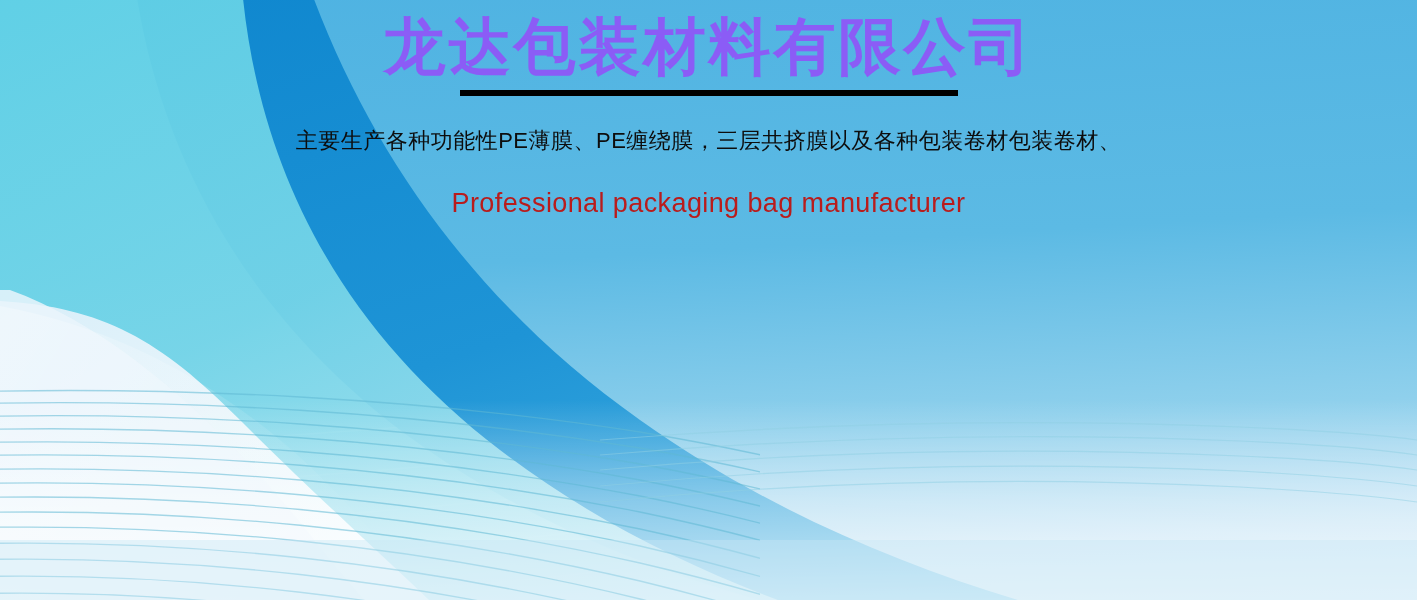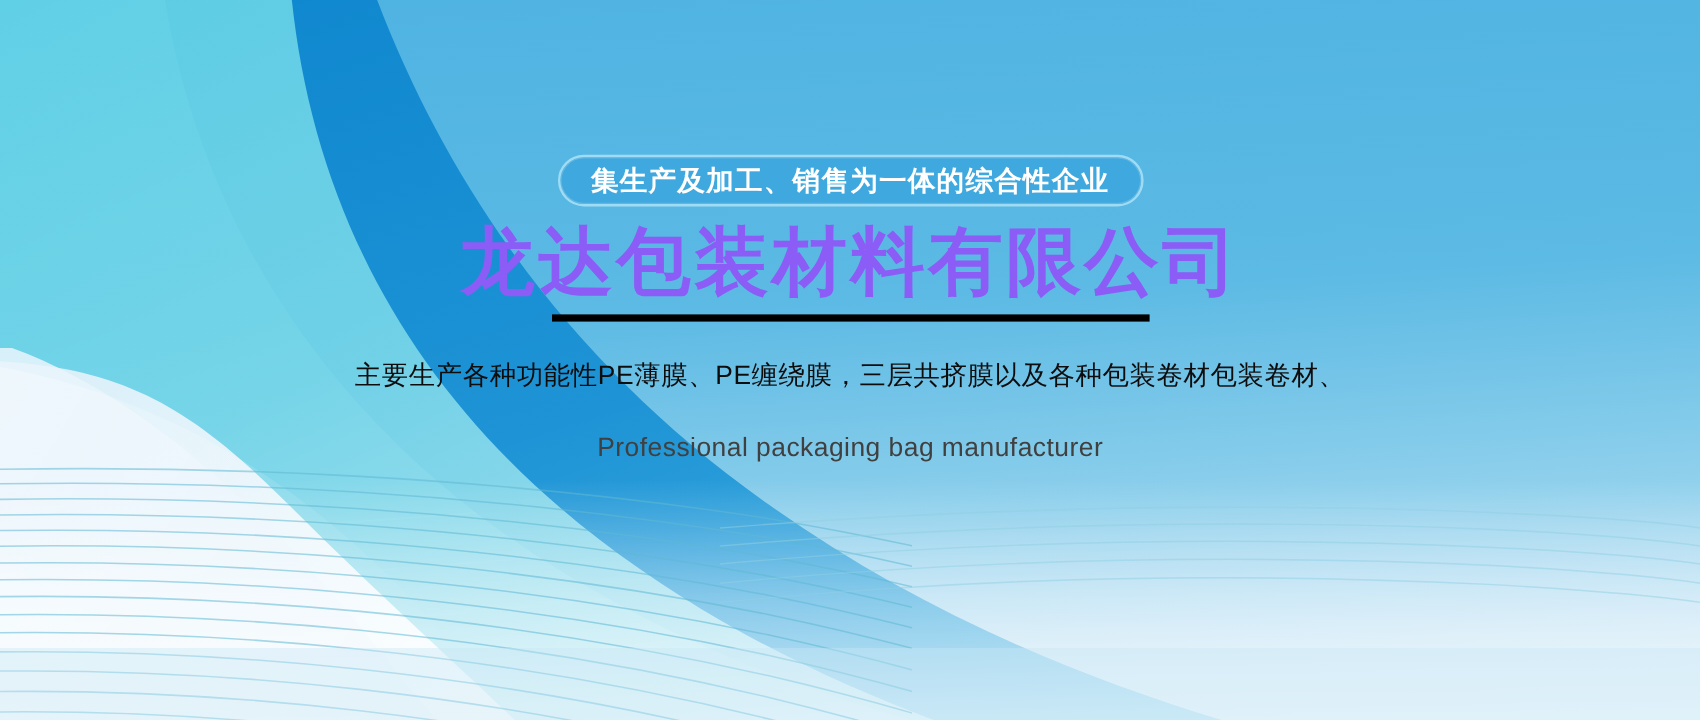--- a/index.html
+++ b/index.html
@@ -90,22 +90,22 @@
     color: #0D0D0D;
     font-size: 22px;
     font-weight: 500;
     line-height: 1.55;
     letter-spacing: 0.5px;
     white-space: nowrap;
   }
 
   #english-tagline {
     margin-top: 30px;
-    color: #404040;
-    font-size: 22px;
+    color: #b91c1c;
+    font-size: 27px;
     font-weight: 500;
     letter-spacing: 0.4px;
     white-space: nowrap;
   }
 </style>
 </head>
 <body>
 
 <div id="banner">
 
@@ -224,23 +224,20 @@
         <path d="M600,440 C800,424 1020,418 1240,427 C1330,431 1390,436 1417,440"></path>
       </g>
 
       <rect x="0" y="540" width="1417" height="60" fill="#C9E6F6" opacity="0.42"></rect>
 
     </g>
   </svg>
 
   <div id="content">
 
-    <div id="tagline-pill">
-      <span id="tagline-pill-text">集生产及加工、销售为一体的综合性企业</span>
-    </div>
 
     <h1 id="company-title">龙达包装材料有限公司</h1>
 
     <div id="title-rule"></div>
 
     <div id="desc-block">
       <div class="desc-line">主要生产各种功能性PE薄膜、PE缠绕膜，三层共挤膜以及各种包装卷材包装卷材、</div>
     </div>
 
     <div id="english-tagline">Professional packaging bag manufacturer</div>

